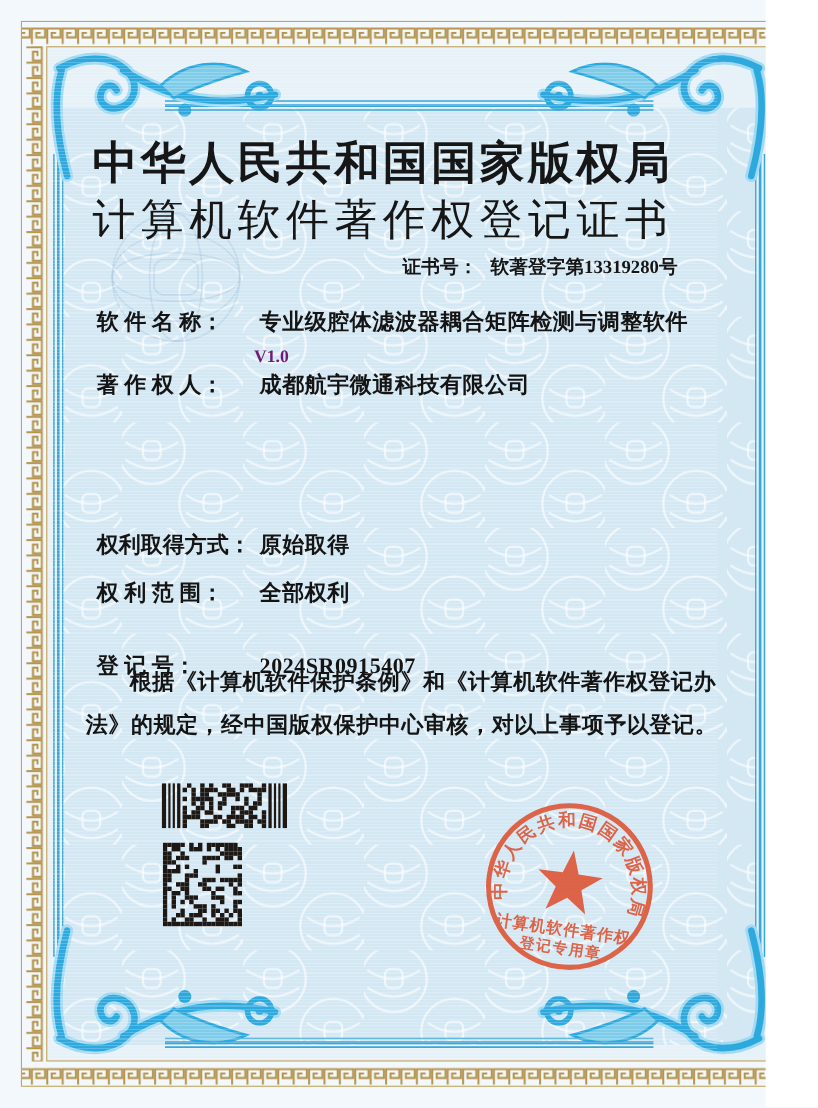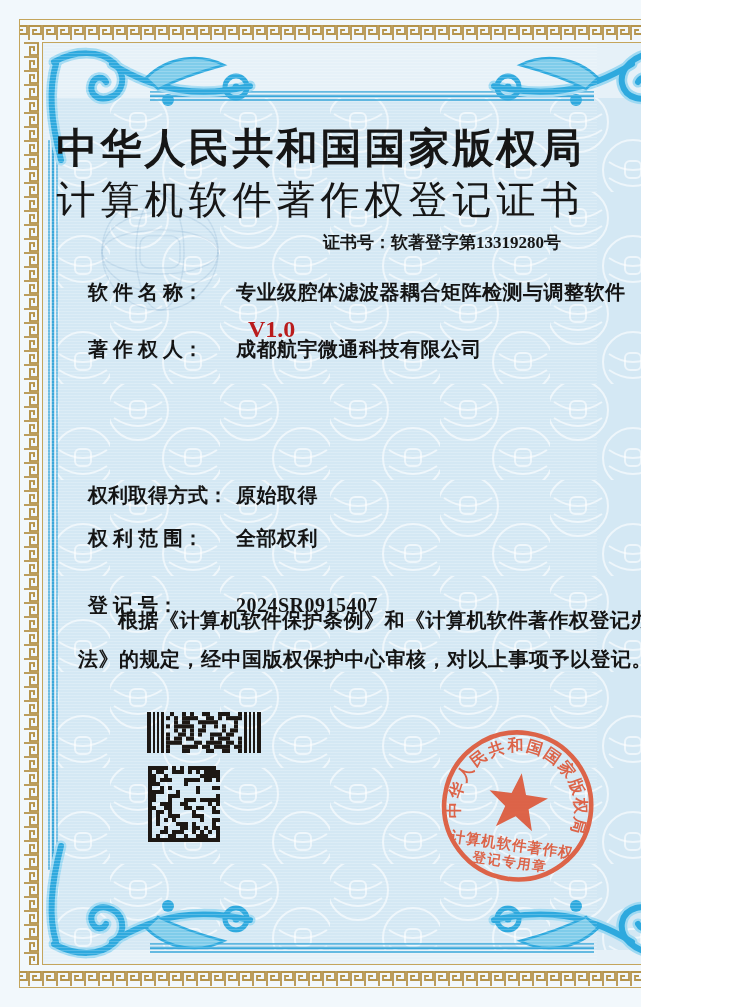--- a/index.html
+++ b/index.html
@@ -1,46 +1,46 @@
 <!DOCTYPE html>
 <html><head>
 <meta charset="utf-8">
 <style>
   html,body { margin:0; padding:0; }
   body {
     font-family: "Liberation Serif","DejaVu Serif",serif;
     width:744px; height:1007px;
   }
   .cert {
-    position:relative; width:641px; height:1007px;
+    position:relative; width:696px; height:1007px;
     background:#f2f8fc; overflow:hidden;
   }
   .deco { position:absolute; left:0; top:0; }
   .texture {
     position:absolute; left:44px; top:44px; right:44px; bottom:44px;
     background:repeating-linear-gradient(0deg, rgba(255,255,255,.20) 0 1px, rgba(255,255,255,0) 1px 3px);
     pointer-events:none;
   }
   .abs { position:absolute; }
   .title1 {
     left:0; right:0; top:121px; text-align:center;
     font-size:41px; font-weight:900; color:#161616; letter-spacing:3px;
   }
   .title2 {
     left:0; right:0; top:173px; text-align:center;
     font-size:39px; font-weight:400; color:#161616; letter-spacing:5px;
   }
   .certno {
     top:231px; right:80px; font-size:17px; font-weight:700; color:#161616;
-    display:flex; 
+    display:flex; gap:12px;
   }
   .row { left:88px; font-size:20px; font-weight:700; color:#141414; white-space:nowrap; }
   .flabel { display:inline-block; min-width:143px; }
   .fvalue { letter-spacing:.5px; }
-  .vline2 { left:231px; font-size:24px; font-weight:700; color:#b91c1c;margin-left:17px; }
+  .vline2 { left:231px; font-size:16px; font-weight:700; color:#701a75; }
   .statement {
     left:78px; top:601px; width:600px;
     font-size:20px; font-weight:700; color:#141414;
     line-height:39px; text-indent:2em; letter-spacing:.5px;
   }
   .date { left:452px; top:871px; font-size:21px; font-weight:800; color:#111; letter-spacing:1px; }
   .stamp { left:437px; top:726px; opacity:.93; transform:rotate(8deg); }
   .barcode { left:147px; top:712px; }
   .qr { left:148px; top:766px; }
 </style>

